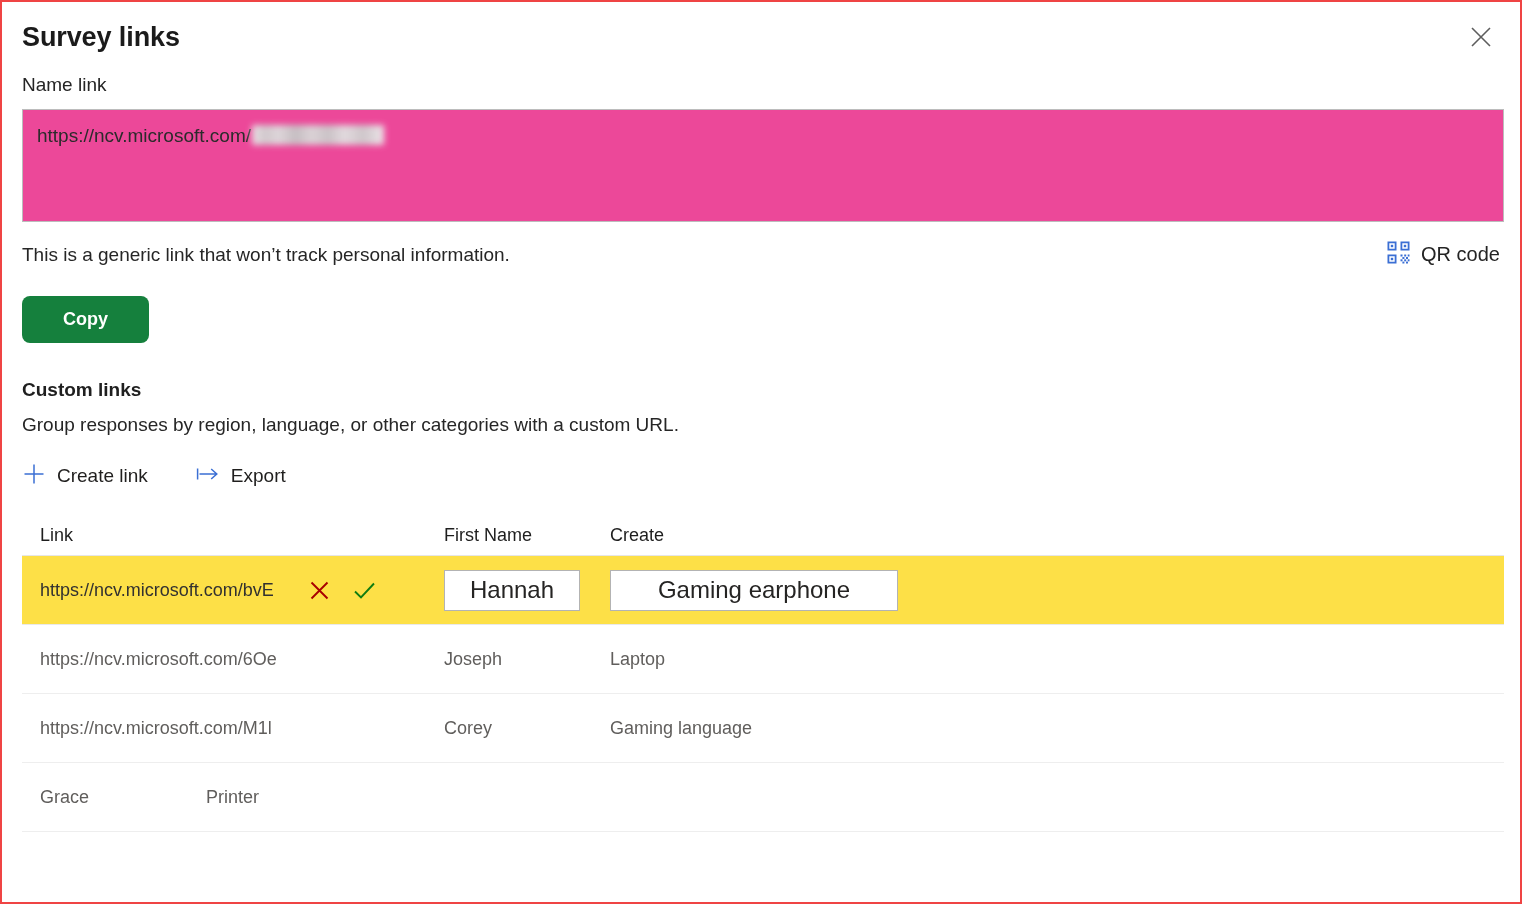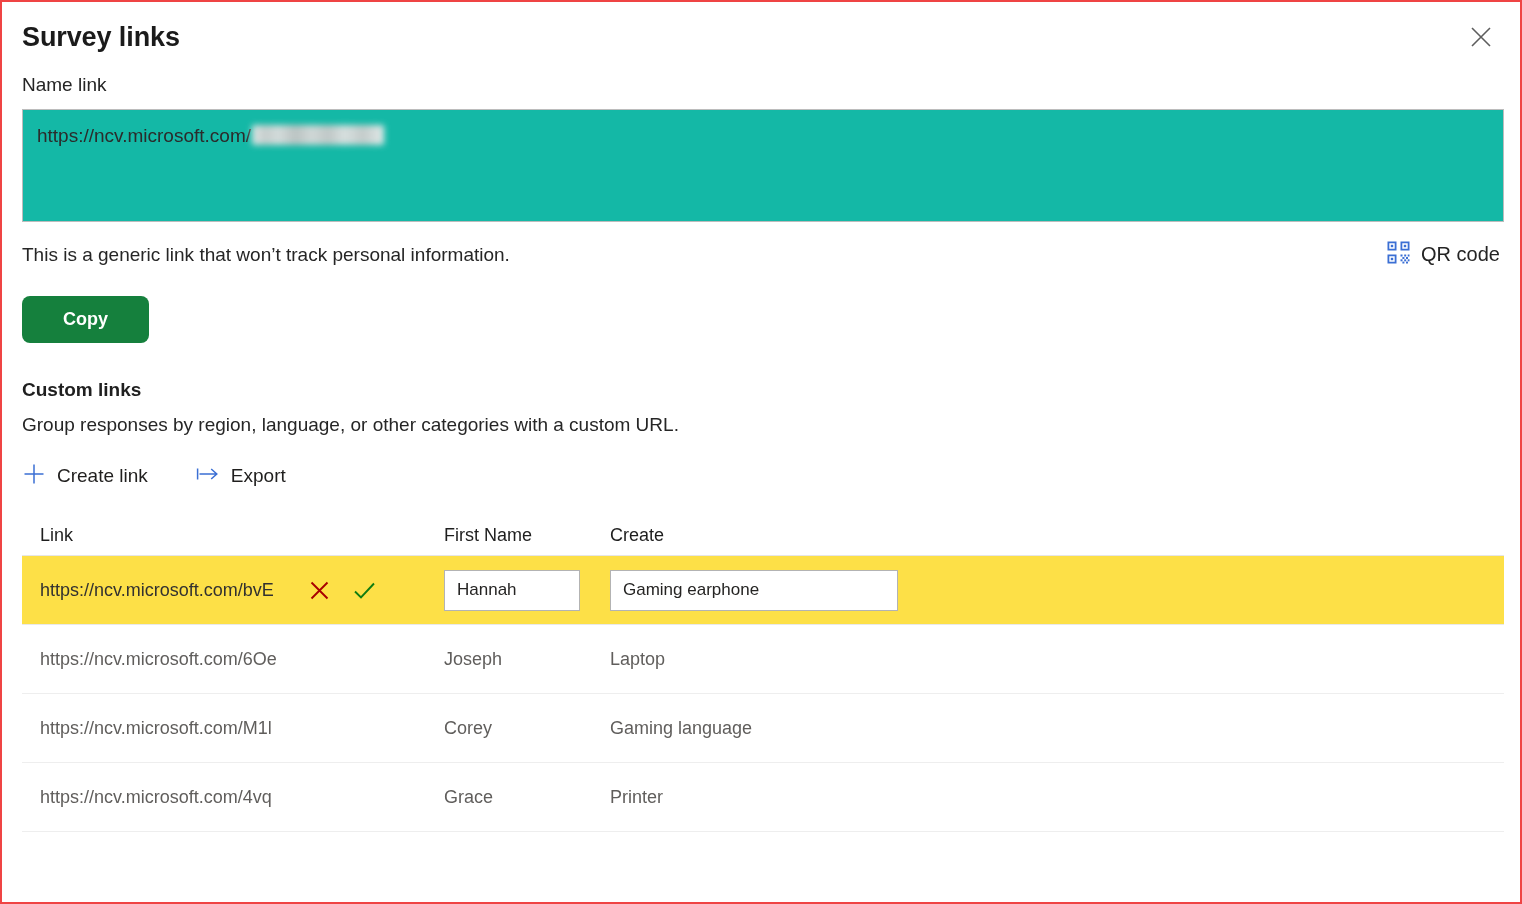--- a/index.html
+++ b/index.html
@@ -53,21 +53,21 @@
   .field-label {
     font-size: 19px;
     color: #252525;
     margin-top: 21px;
   }
   .link-box {
     box-sizing: border-box;
     margin-top: 13px;
     width: 1482px;
     height: 113px;
-    background: #14b8a6;
+    background: #ec4899;
     border: 1px solid #bcbcbc;
     padding: 15px 14px 0 14px;
     font-size: 19px;
     color: #2b2b2b;
     white-space: nowrap;
     overflow: hidden;
   }
   .blur-token {
     display: inline-block;
     vertical-align: -3px;
@@ -218,25 +218,26 @@
     padding: 0;
     cursor: pointer;
     line-height: 0;
   }
 
   .edit-input {
     box-sizing: border-box;
     height: 41px;
     background: #ffffff;
     border: 1px solid #b3b3b3;
-    font-size: 17px;
+    font-size: 24px;
     font-family: "Liberation Sans", sans-serif;
     color: #252423;
     padding: 0 12px;
     outline: none;
+    text-align: center;
   }
   .input-first   { width: 136px; }
   .input-product { width: 288px; }
 </style>
 </head>
 <body>
 
 <div class="page">
 
   <h1 class="panel-title">Survey links</h1>
@@ -356,21 +357,18 @@
 
     <div class="row">
       <div class="link-cell">
         <div class="link-text">https://ncv.microsoft.com/M1l</div>
       </div>
       <div class="cell col-first">Corey</div>
       <div class="cell col-prod">Gaming language</div>
     </div>
 
     <div class="row">
-      <div class="link-cell">
-        <div class="link-text">https://ncv.microsoft.com/4vq</div>
-      </div>
       <div class="cell col-first">Grace</div>
       <div class="cell col-prod">Printer</div>
     </div>
   </div>
 
 </div>
 
 </body></html>

